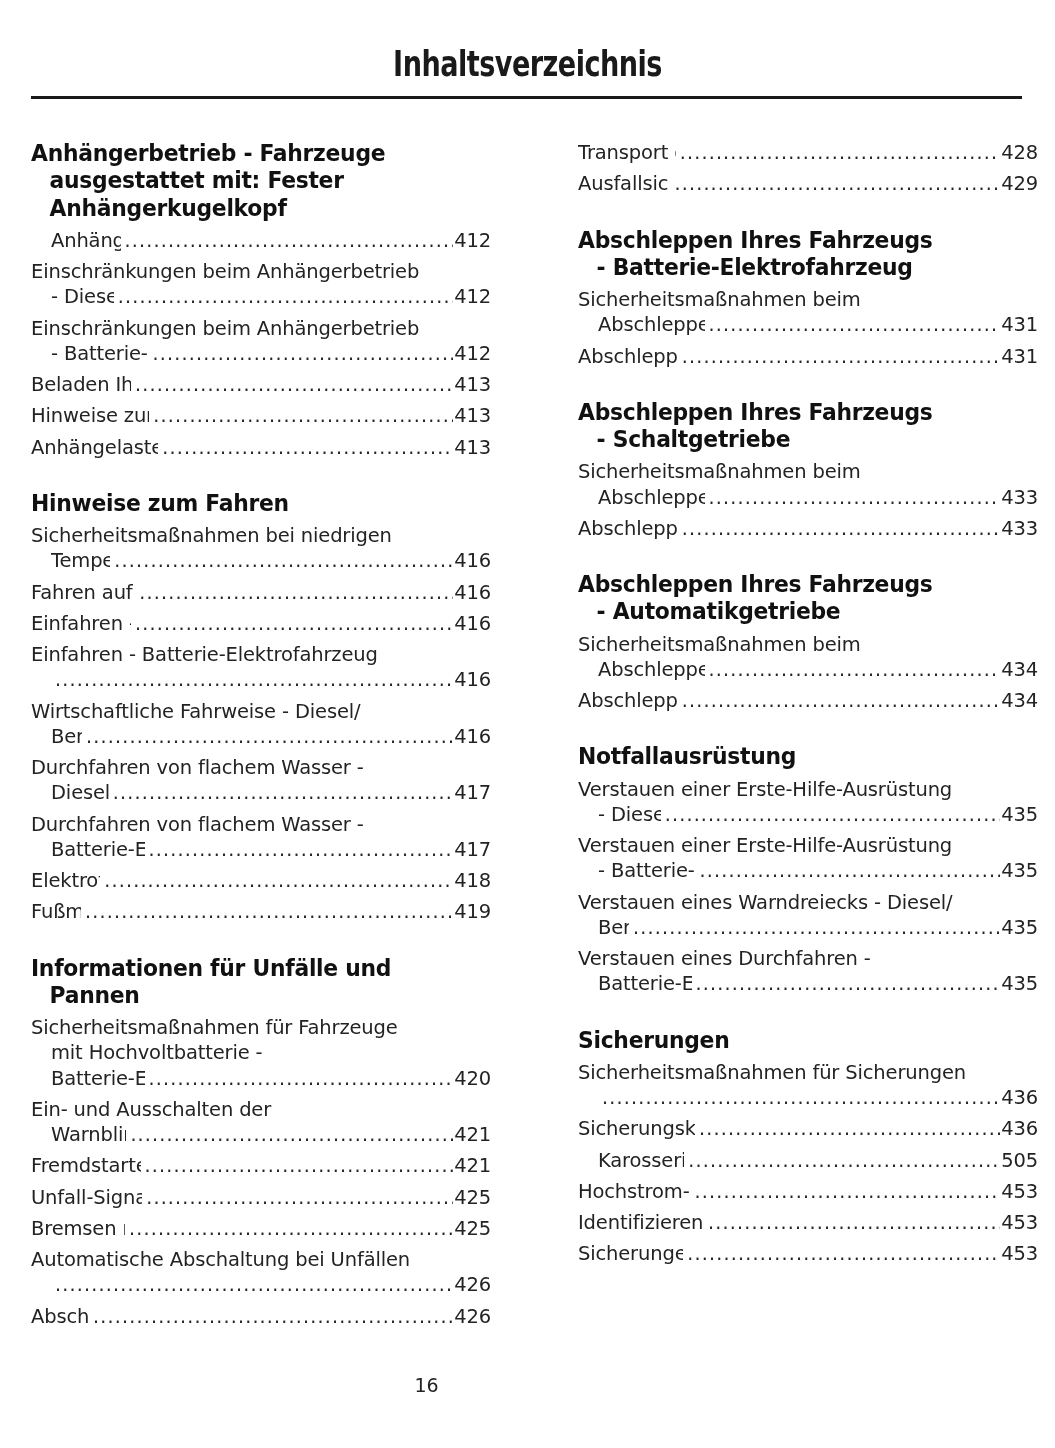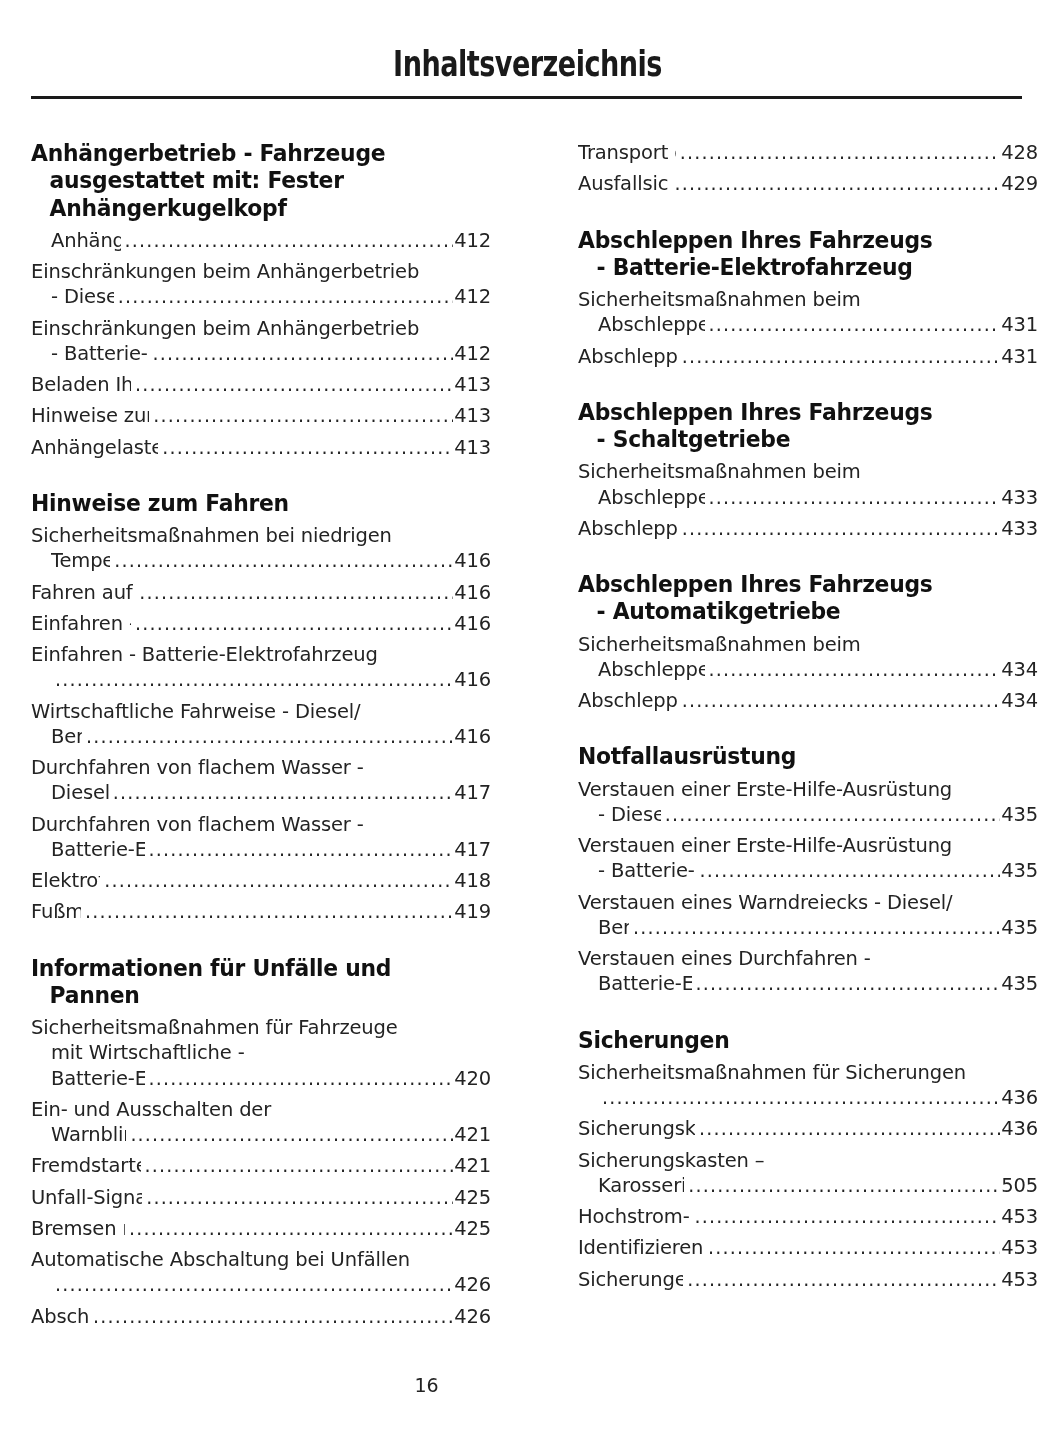--- a/index.html
+++ b/index.html
@@ -251,21 +251,21 @@
         <div class="toc-entry">
           <span class="toc-line">
             <span class="toc-text">Fußmatten</span>
             <span class="leader"></span>
             <span class="pageno">419</span>
           </span>
         </div>
         <div class="section-heading spaced"><span>Informationen für Unfälle und</span><span class="cont">Pannen</span></div>
         <div class="toc-entry">
           <span class="plain-line">Sicherheitsmaßnahmen für Fahrzeuge</span>
-          <span class="plain-line indent">mit Wirtschaftliche -</span>
+          <span class="plain-line indent">mit Hochvoltbatterie -</span>
           <span class="toc-line indent">
             <span class="toc-text">Batterie-Elektrofahrzeug</span>
             <span class="leader"></span>
             <span class="pageno">420</span>
           </span>
         </div>
         <div class="toc-entry">
           <span class="plain-line">Ein- und Ausschalten der</span>
           <span class="toc-line indent">
             <span class="toc-text">Warnblinkleuchten</span>
@@ -416,21 +416,20 @@
           </span>
         </div>
         <div class="toc-entry">
           <span class="toc-line">
             <span class="toc-text">Sicherungskasten – Motorraum</span>
             <span class="leader"></span>
             <span class="pageno">436</span>
           </span>
         </div>
         <div class="toc-entry">
-          <span class="plain-line">Sicherungskasten –</span>
           <span class="toc-line indent">
             <span class="toc-text">Karosseriesteuergerät</span>
             <span class="leader"></span>
             <span class="pageno">505</span>
           </span>
         </div>
         <div class="toc-entry">
           <span class="toc-line">
             <span class="toc-text">Hochstrom-Sicherungskasten</span>
             <span class="leader"></span>

